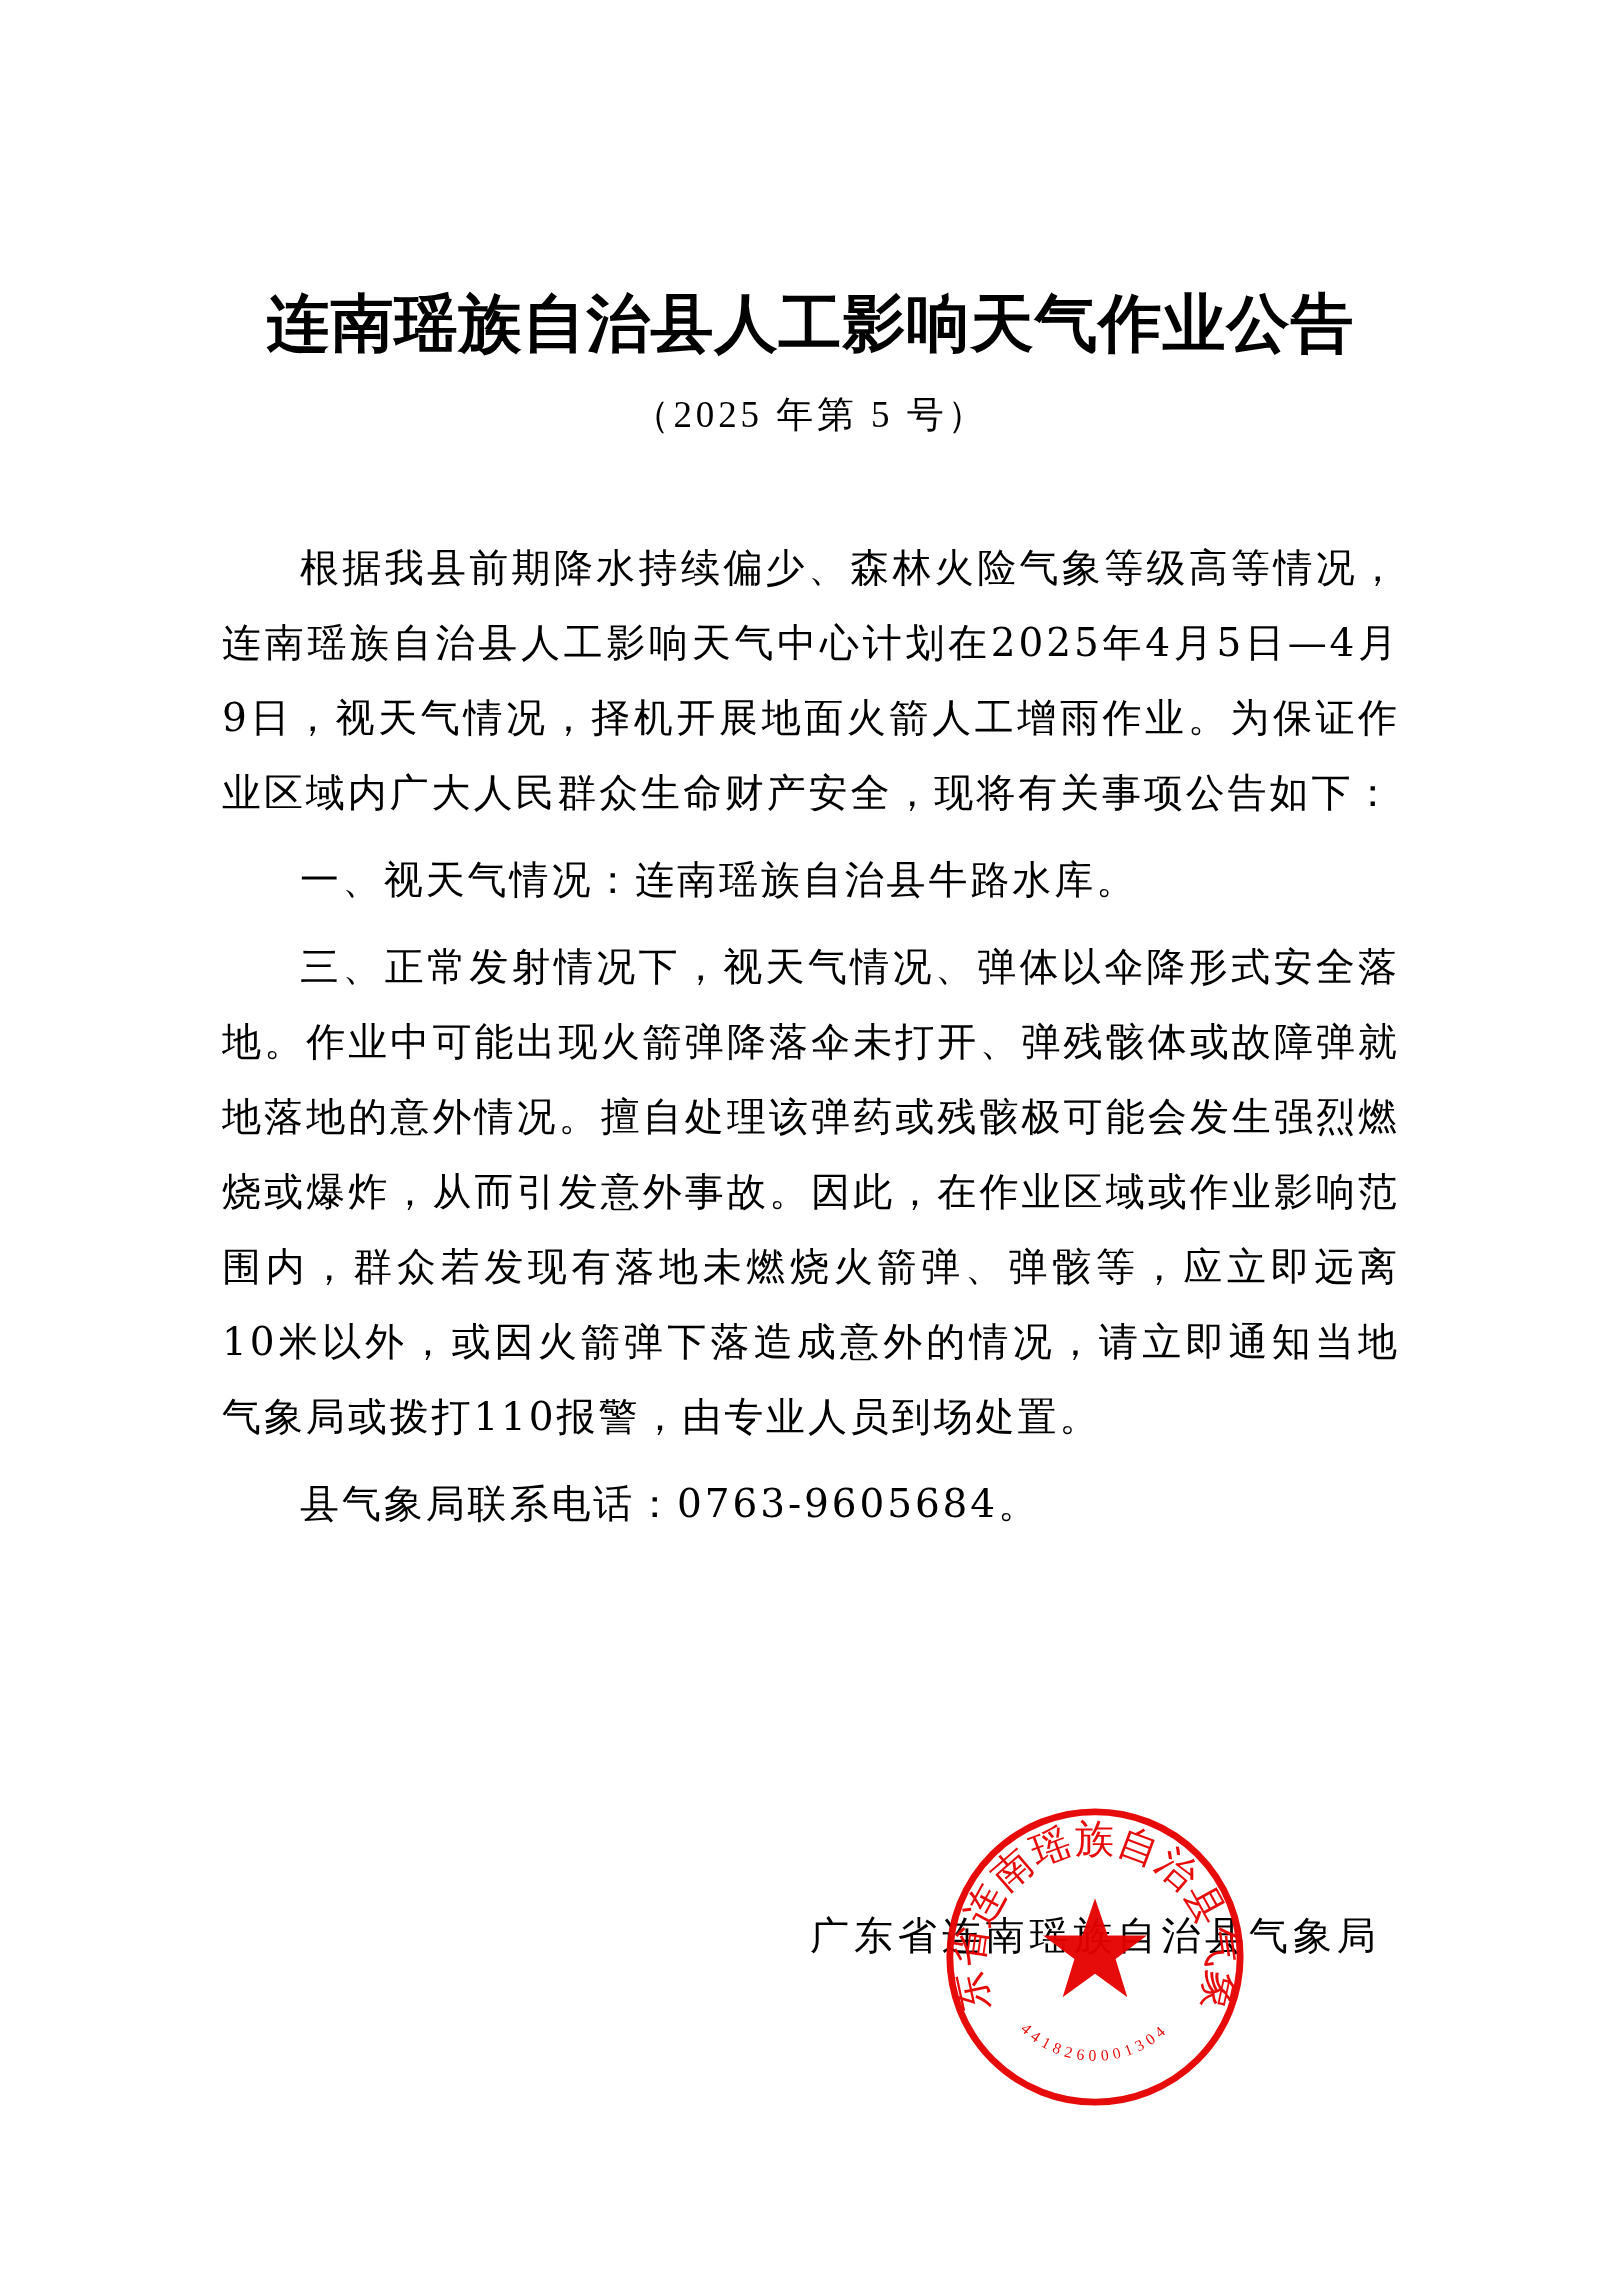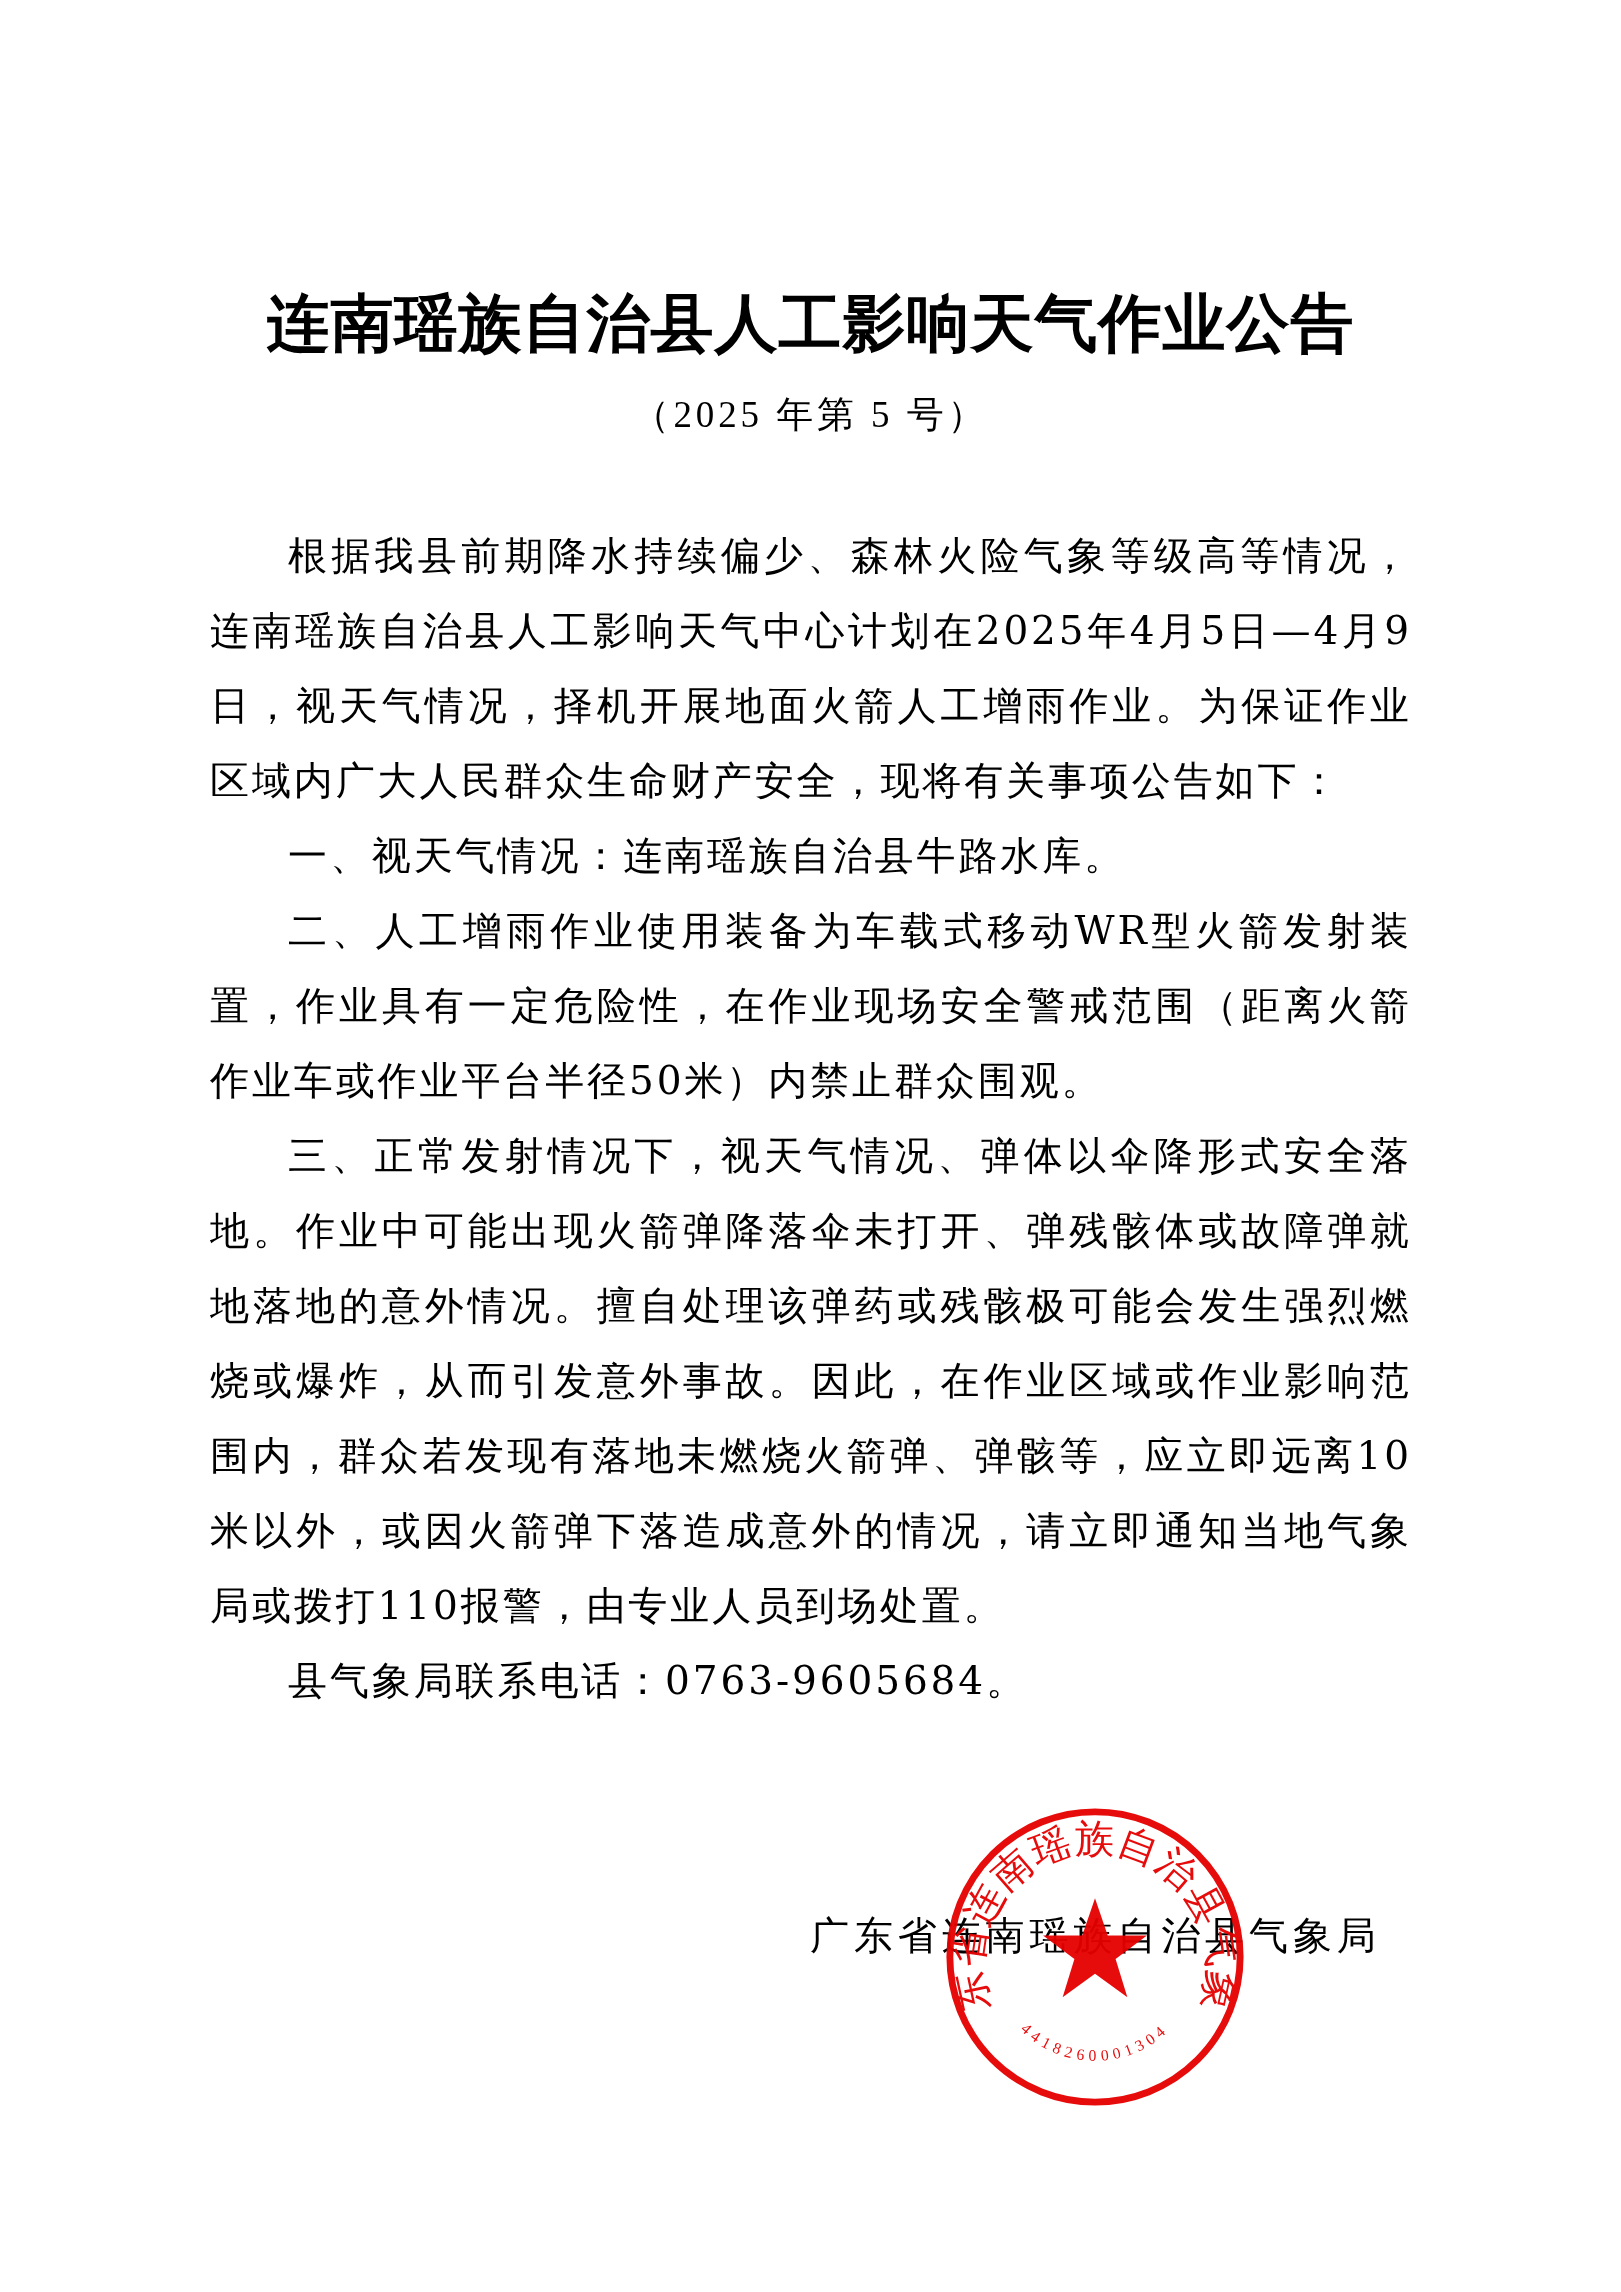--- a/index.html
+++ b/index.html
@@ -13,40 +13,39 @@
   .subtitle {
     position: absolute; left: 0; top: 376px; width: 1621px; text-align: center;
     font-family: "Liberation Serif", "DejaVu Serif", serif;
     font-size: 37px; line-height: 49px; letter-spacing: 3.9px; margin-top: 14px;
   }
   .body-text {
     position: absolute; left: 210px; top: 518px; width: 1202px;
     font-family: "DejaVu Serif", "Liberation Serif", serif;
     font-size: 39px; line-height: 75px; letter-spacing: 2.9px; text-align: justify;
   }
-  .body-text p { margin: 0; text-indent: 2em; }
+  .body-text p { margin: 12px; text-indent: 2em; }
   .sign {
     position: absolute; font-family: "DejaVu Serif", "Liberation Serif", serif;
     font-size: 39px; line-height: 49px; letter-spacing: 4.9px; white-space: nowrap; z-index: 2;
   }
   .sign-org { left: 810px; top: 1911px; }
   .sign-date { left: 941px; top: 1988px; }
   .seal { position: absolute; left: 943px; top: 1805px; width: 304px; height: 304px; z-index: 3; opacity: 0.95; pointer-events: none; }
 </style>
 </head>
 <body>
 
 <div class="page">
   <div class="title">连南瑶族自治县人工影响天气作业公告</div>
   <div class="subtitle">（2025 年第 5 号）</div>
 
   <div class="body-text">
     <p>根据我县前期降水持续偏少、森林火险气象等级高等情况，连南瑶族自治县人工影响天气中心计划在2025年4月5日—4月9日，视天气情况，择机开展地面火箭人工增雨作业。为保证作业区域内广大人民群众生命财产安全，现将有关事项公告如下：</p>
     <p>一、视天气情况：连南瑶族自治县牛路水库。</p>
-    <p>二、人工增雨作业使用装备为车载式移动WR型火箭发射装置，作业具有一定危险性，在作业现场安全警戒范围（距离火箭作业车或作业平台半径50米）内禁止群众围观。</p>
     <p>三、正常发射情况下，视天气情况、弹体以伞降形式安全落地。作业中可能出现火箭弹降落伞未打开、弹残骸体或故障弹就地落地的意外情况。擅自处理该弹药或残骸极可能会发生强烈燃烧或爆炸，从而引发意外事故。因此，在作业区域或作业影响范围内，群众若发现有落地未燃烧火箭弹、弹骸等，应立即远离10米以外，或因火箭弹下落造成意外的情况，请立即通知当地气象局或拨打110报警，由专业人员到场处置。</p>
     <p>县气象局联系电话：0763-9605684。</p>
   </div>
 
   <div class="sign sign-org">广东省连南瑶族自治县气象局</div>
 
   <svg class="seal" viewBox="0 0 310 310" xmlns="http://www.w3.org/2000/svg">
     <defs>
       <path id="sealArc" d="M 48 205 A 115 115 0 1 1 262 205"></path>
       <path id="codeArc" d="M 72 222 A 108 108 0 0 0 238 222"></path>

